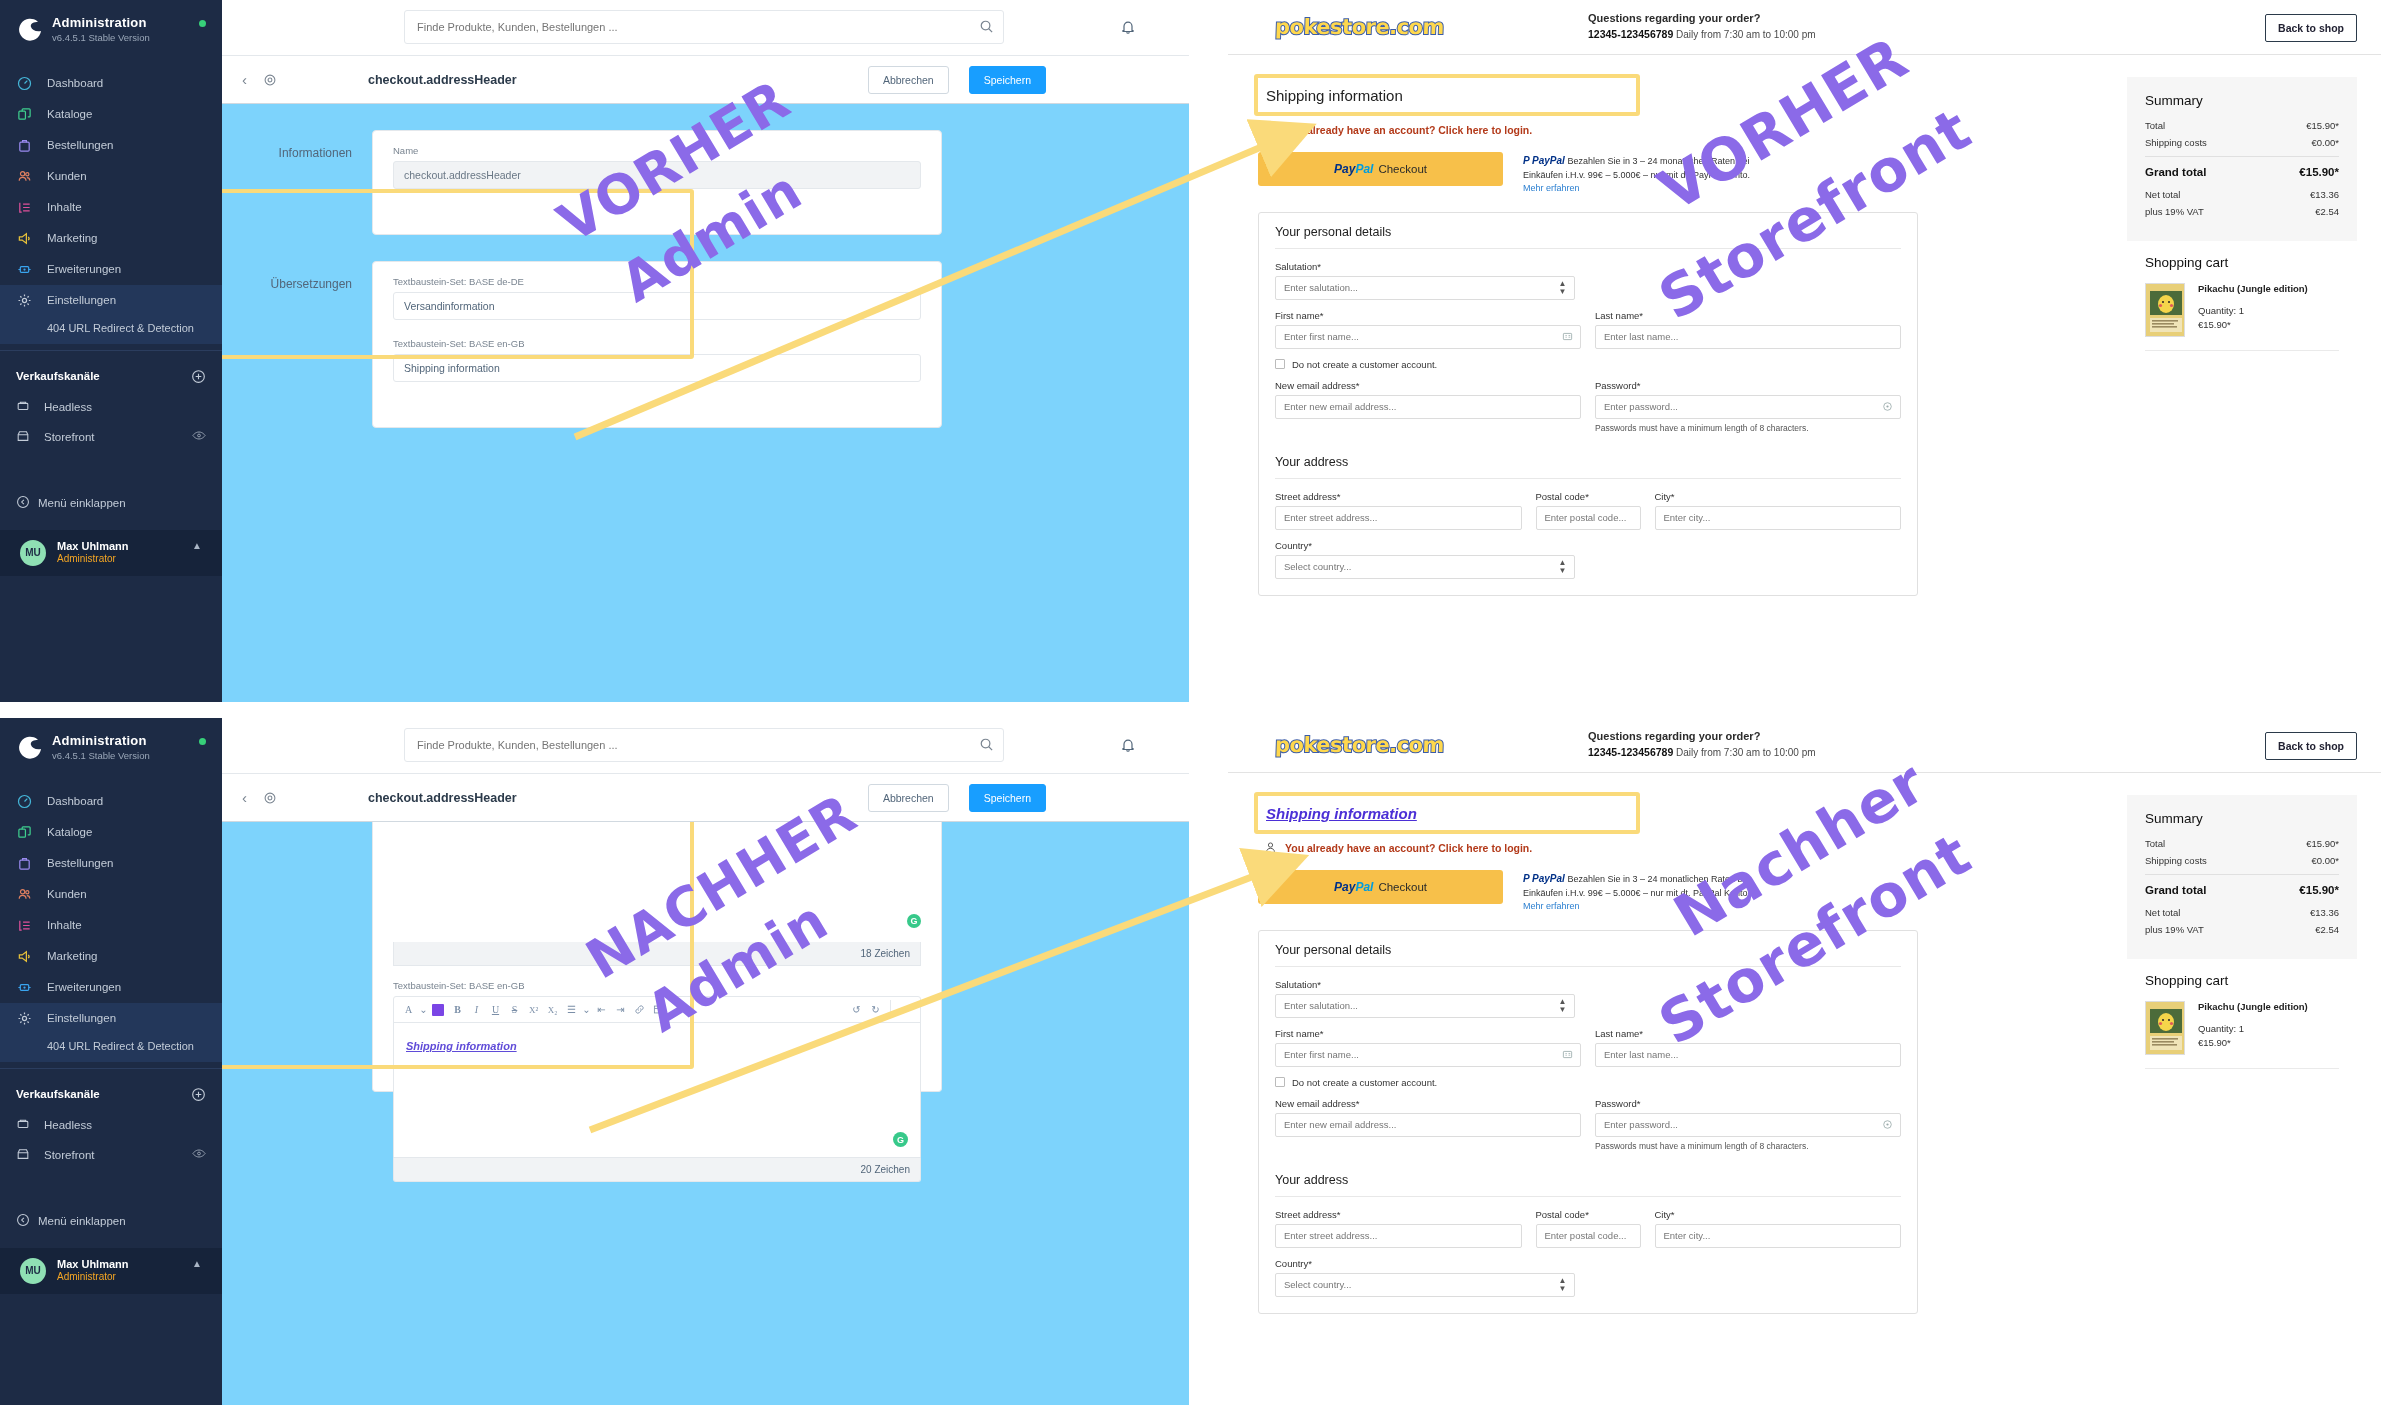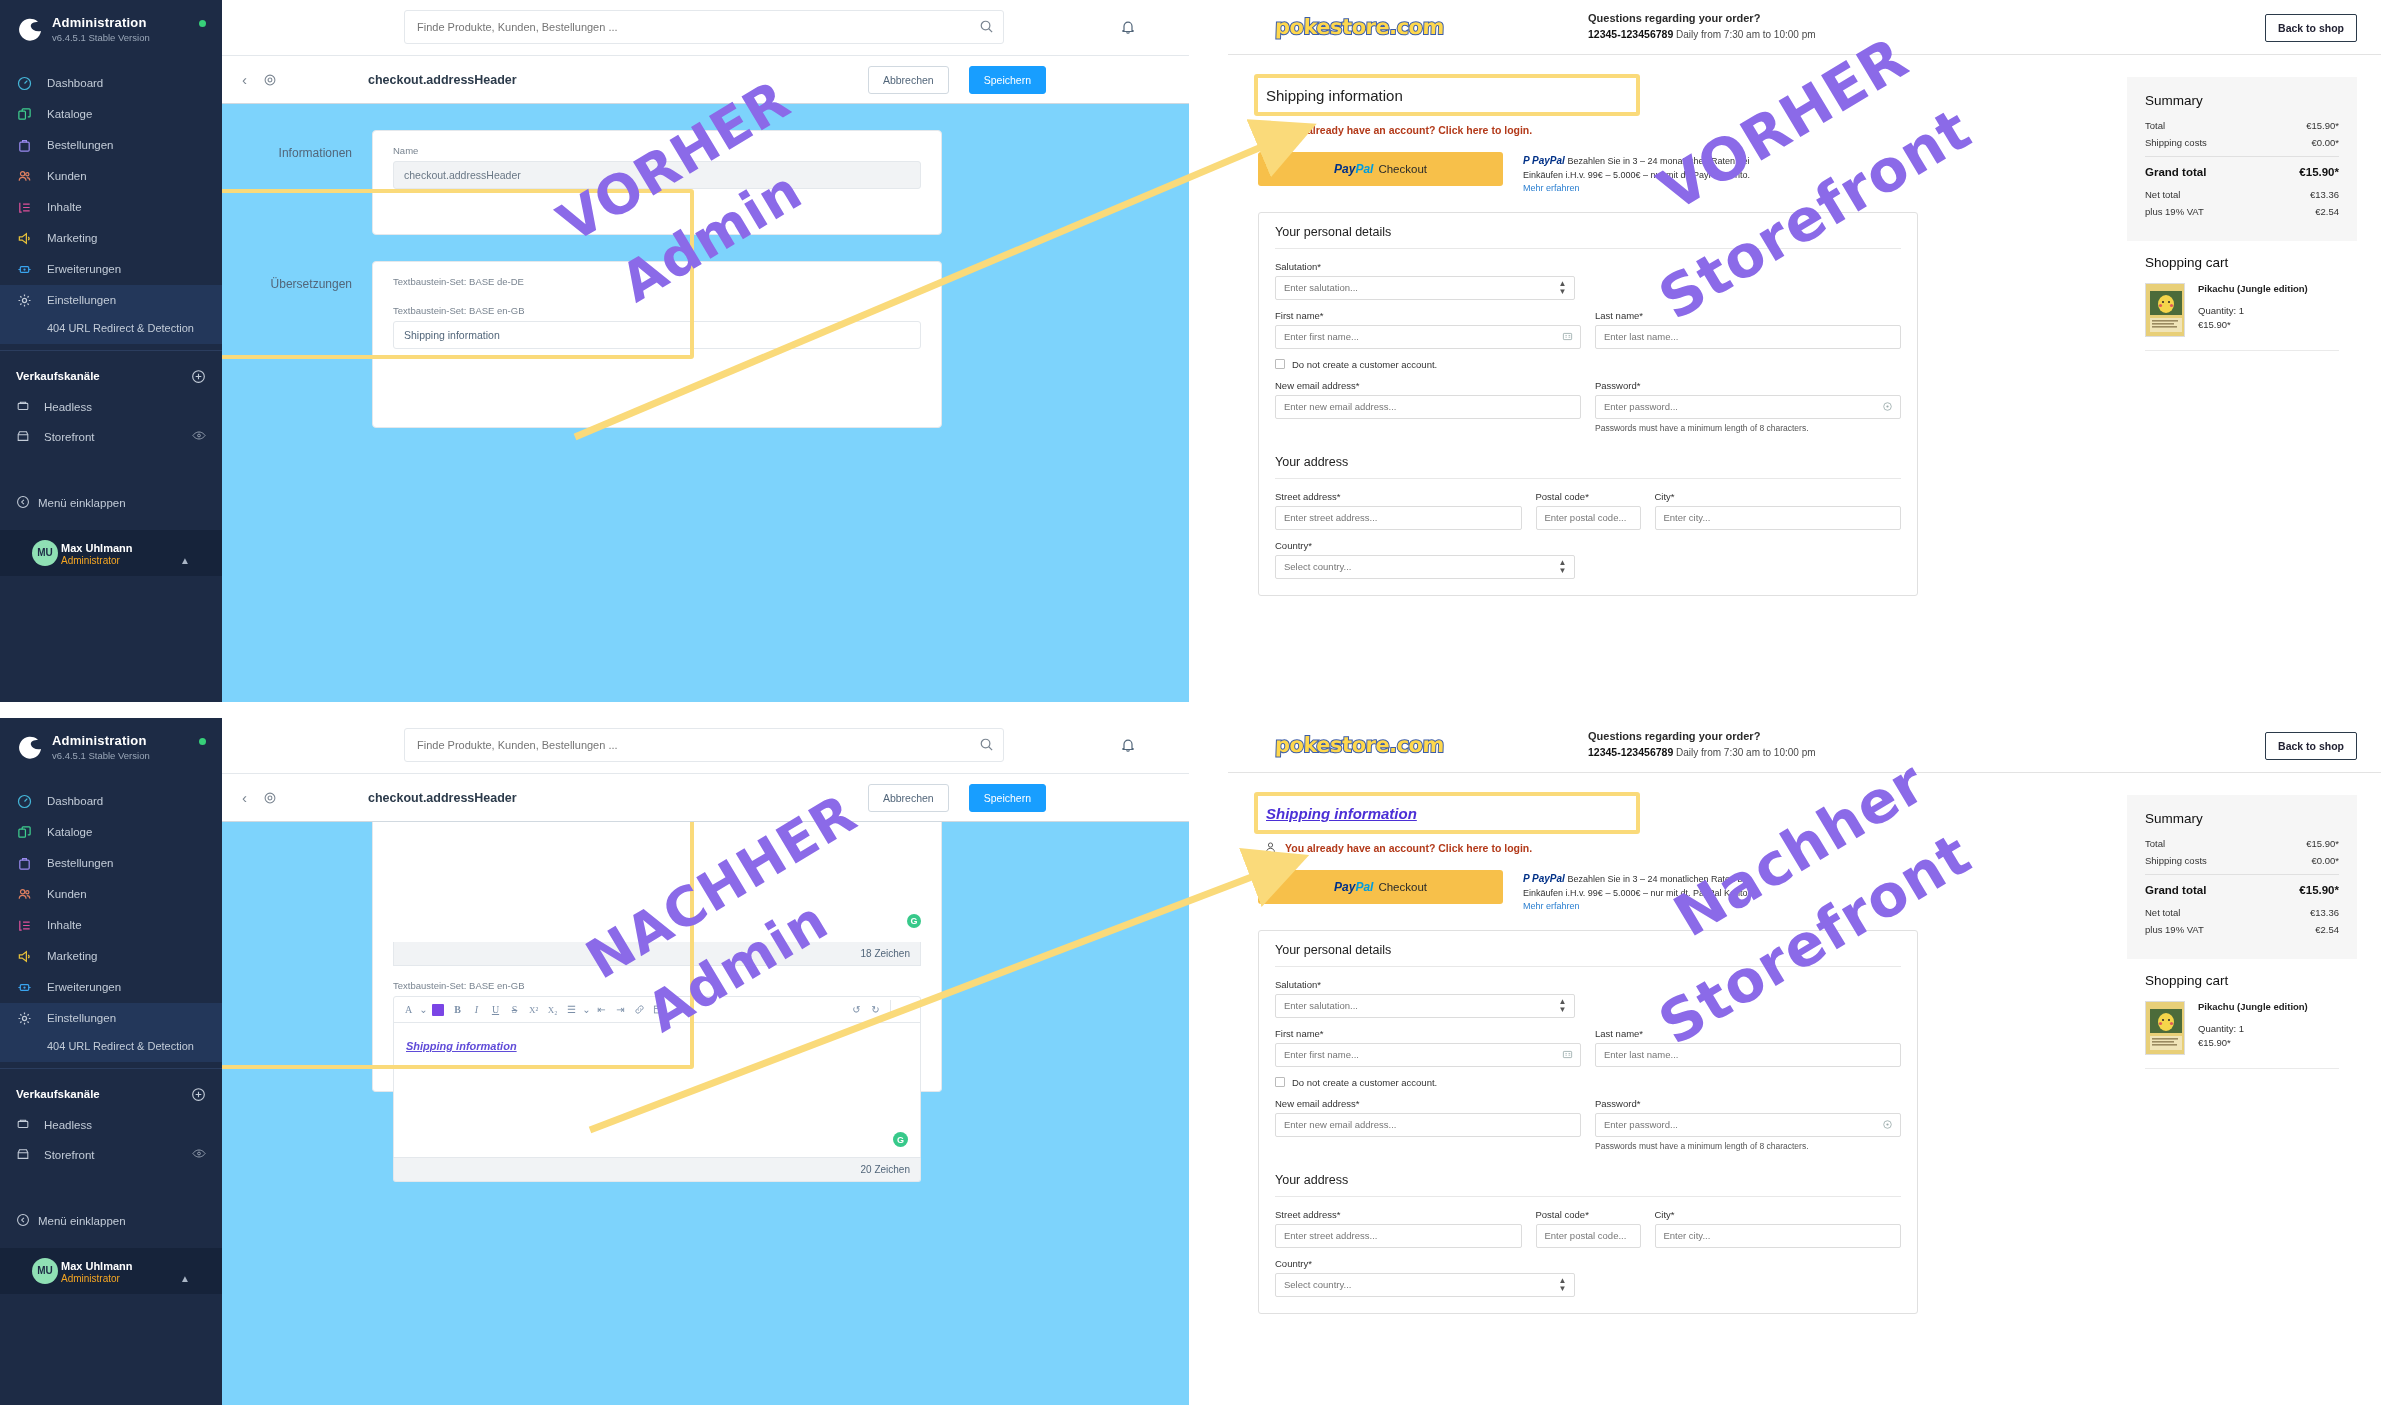--- a/index.html
+++ b/index.html
@@ -49,21 +49,21 @@
     padding: 18px 16px 8px 16px; font-size: 11.5px; font-weight: bold; color:#ffffff;
   }
   .sb-plus { width:15px; height:15px; }
   .sb-channel { display:flex; align-items:center; gap:14px; padding:7px 16px; font-size:11.5px; color:#c3ccd8; cursor:pointer;}
   .sb-channel .eye { margin-left:auto; opacity:.75; }
   .sb-collapse {
     display:flex; align-items:center; gap:8px; padding:9px 16px; font-size:11.5px; color:#c3ccd8;
     cursor:pointer;
   }
   .sb-user {
-    display:flex; align-items:flex-end; gap:3px; padding: 10px 32px; background:#16233a; cursor:pointer;
+    display:flex; align-items:flex-start; gap:11px; padding: 10px 20px; background:#16233a; cursor:pointer;
   }
   .sb-avatar {
     width:26px;height:26px;border-radius:50%;background:#8fe0b4;color:#1d2b45;
     font-size:10px;font-weight:bold;display:flex;align-items:center;justify-content:center;flex:0 0 26px;
   }
   .sb-user-name { font-size:11px; font-weight:bold; color:#fff; }
   .sb-user-role { font-size:10px; color:#f5a623; margin-top:1px;}
   .sb-caret { margin-left:auto; color:#aab6c6; font-size:10px;}
 
   
@@ -417,20 +417,21 @@
               <div class="field-input readonly">checkout.addressHeader</div>
             </div>
           </div>
         </div>
 
         <div class="card-row" style="padding-top:26px">
           <div class="card-label">Übersetzungen</div>
           <div class="card" style="height:167px">
             <div class="field-block">
               <div class="field-label">Textbaustein-Set: BASE de-DE</div>
+              <div class="field-input">Versandinformation</div>
             </div>
             <div class="field-block" style="margin-bottom:0">
               <div class="field-label">Textbaustein-Set: BASE en-GB</div>
               <div class="field-input">Shipping information</div>
             </div>
           </div>
         </div>
 
         <div class="hl-box" style="left:-44px; top:85px; width:516px; height:170px;"></div>
       </div>

